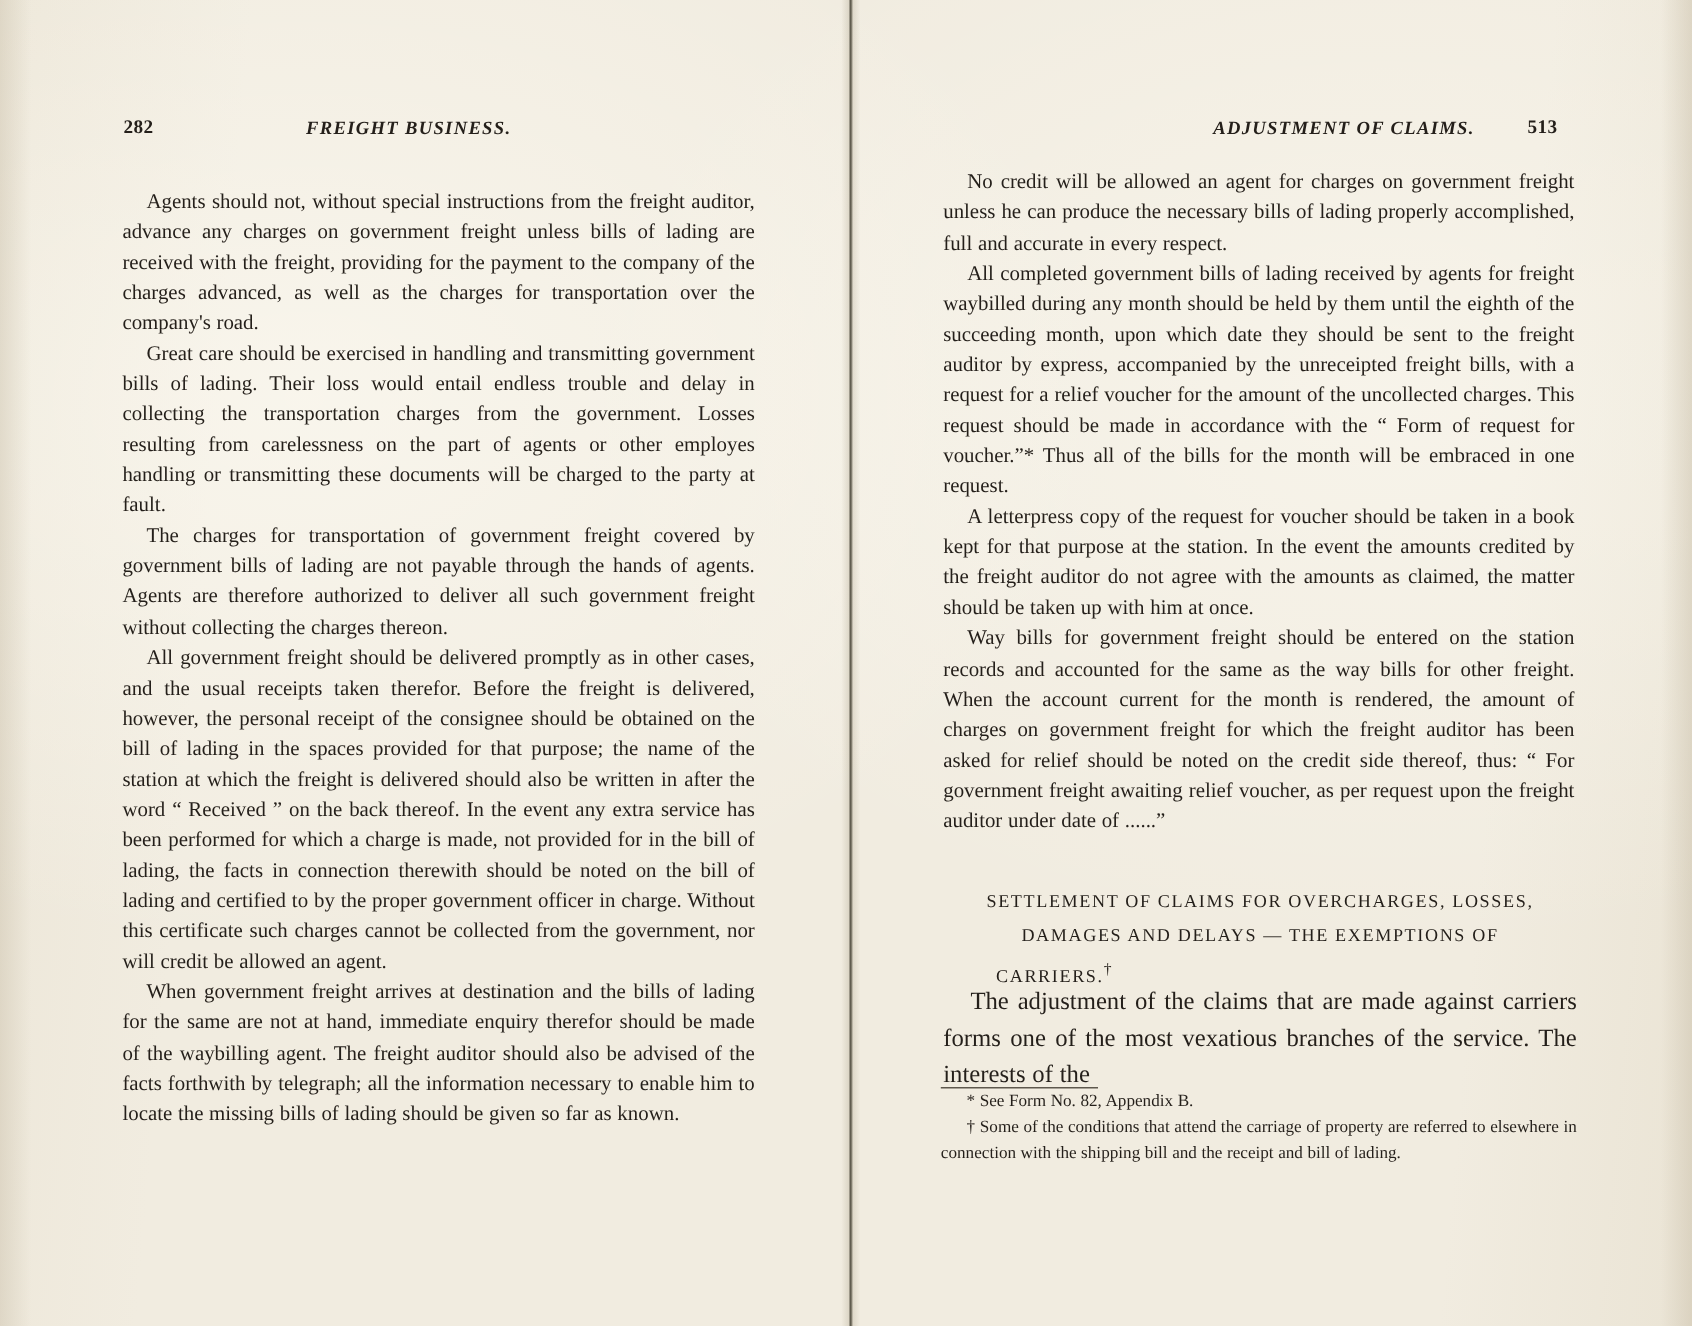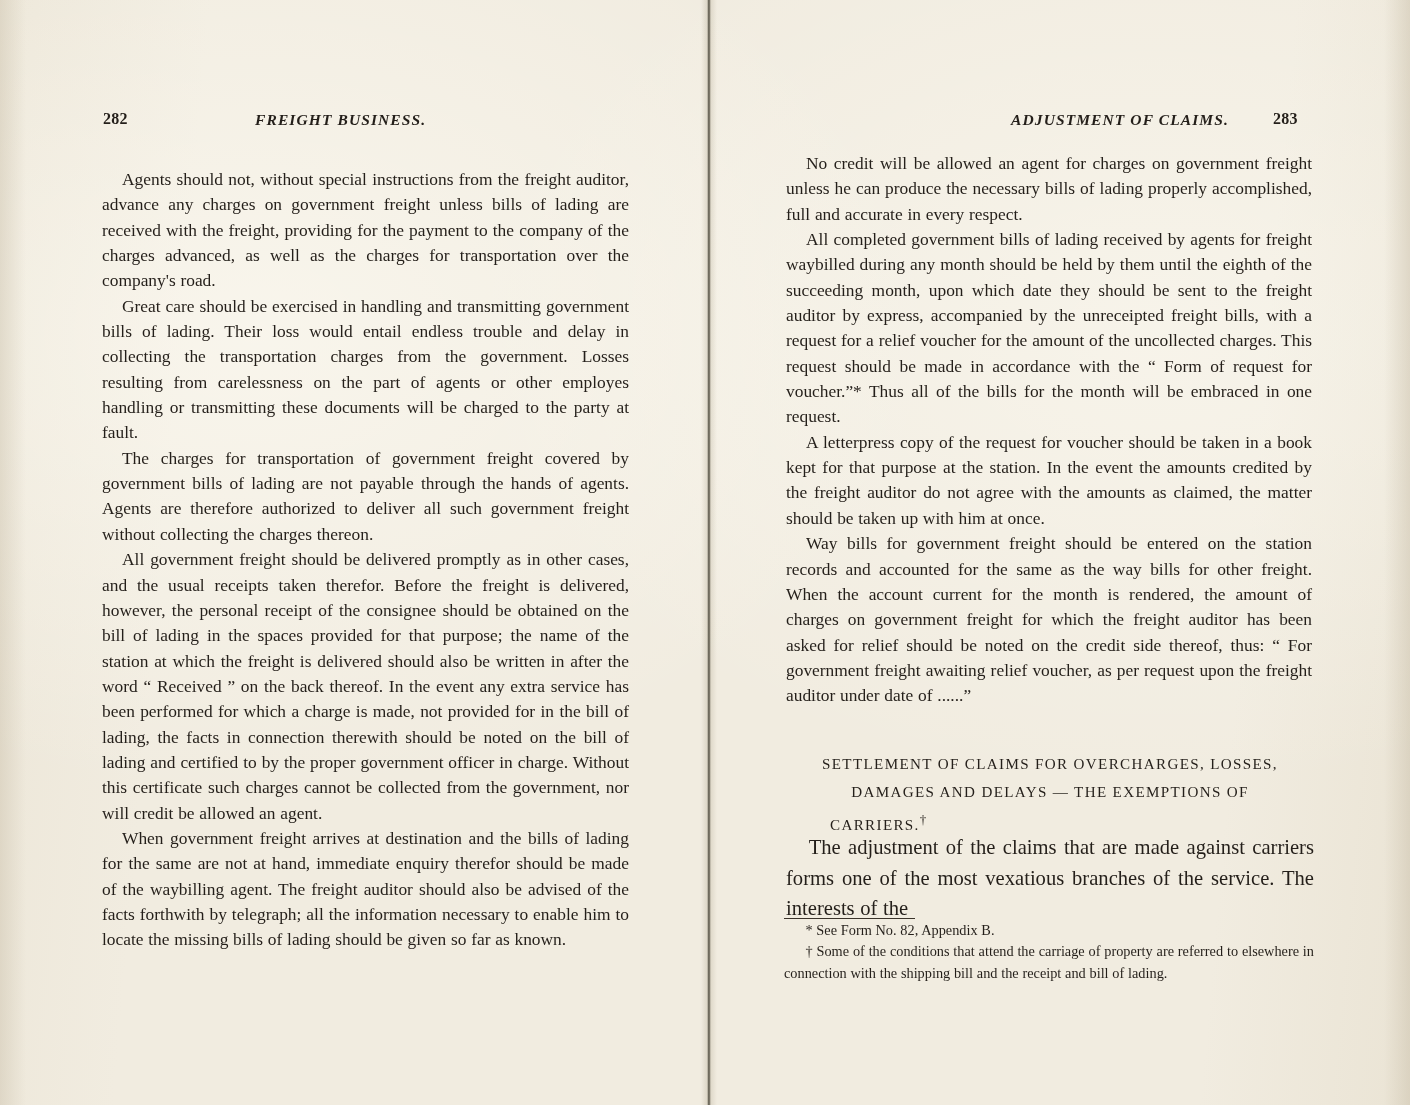--- a/index.html
+++ b/index.html
@@ -41,21 +41,21 @@
         rgba(176,166,142,0.30) 38%,
         rgba(86,82,68,0.85) 47%,
         rgba(74,70,57,0.95) 50%,
         rgba(92,87,72,0.80) 53%,
         rgba(178,168,145,0.28) 62%,
         rgba(190,181,160,0.00) 100%);
   }
 
   .page {
     position: absolute;
-    top: 12px;
+    top: 0;
     height: 1028px;
   }
   .page-left  { left: 0;    width: 708px; }
   .page-right { left: 708px; width: 702px; }
 
   
   .running-head {
     position: absolute;
     top: 97px;
     height: 22px;
@@ -189,21 +189,21 @@
   </div>
 
   <div class="gutter"></div>
 
   <div class="page page-right">
 
     <div class="running-head rh-right">
       <span class="rh-title">ADJUSTMENT OF CLAIMS.</span>
     </div>
 
-    <div class="folio folio-right">283</div>
+    <div class="folio folio-right">513</div>
 
     <div class="col col-right">
       <p>No credit will be allowed an agent for charges on government freight unless he can produce the necessary bills of lading properly accomplished, full and accurate in every respect.</p>
       <p>All completed government bills of lading received by agents for freight waybilled during any month should be held by them until the eighth of the succeeding month, upon which date they should be sent to the freight auditor by express, accompanied by the unreceipted freight bills, with a request for a relief voucher for the amount of the uncollected charges. This request should be made in accordance with the “ Form of request for voucher.”*  Thus all of the bills for the month will be embraced in one request.</p>
       <p>A letterpress copy of the request for voucher should be taken in a book kept for that purpose at the station. In the event the amounts credited by the freight auditor do not agree with the amounts as claimed, the matter should be taken up with him at once.</p>
       <p>Way bills for government freight should be entered on the station records and accounted for the same as the way bills for other freight. When the account current for the month is rendered, the amount of charges on government freight for which the freight auditor has been asked for relief should be noted on the credit side thereof, thus: “ For government freight awaiting relief voucher, as per request upon the freight auditor under date of ......”</p>
     </div>
 
     <div class="section-head">
       <span class="line1">SETTLEMENT OF CLAIMS FOR OVERCHARGES, LOSSES,</span>

